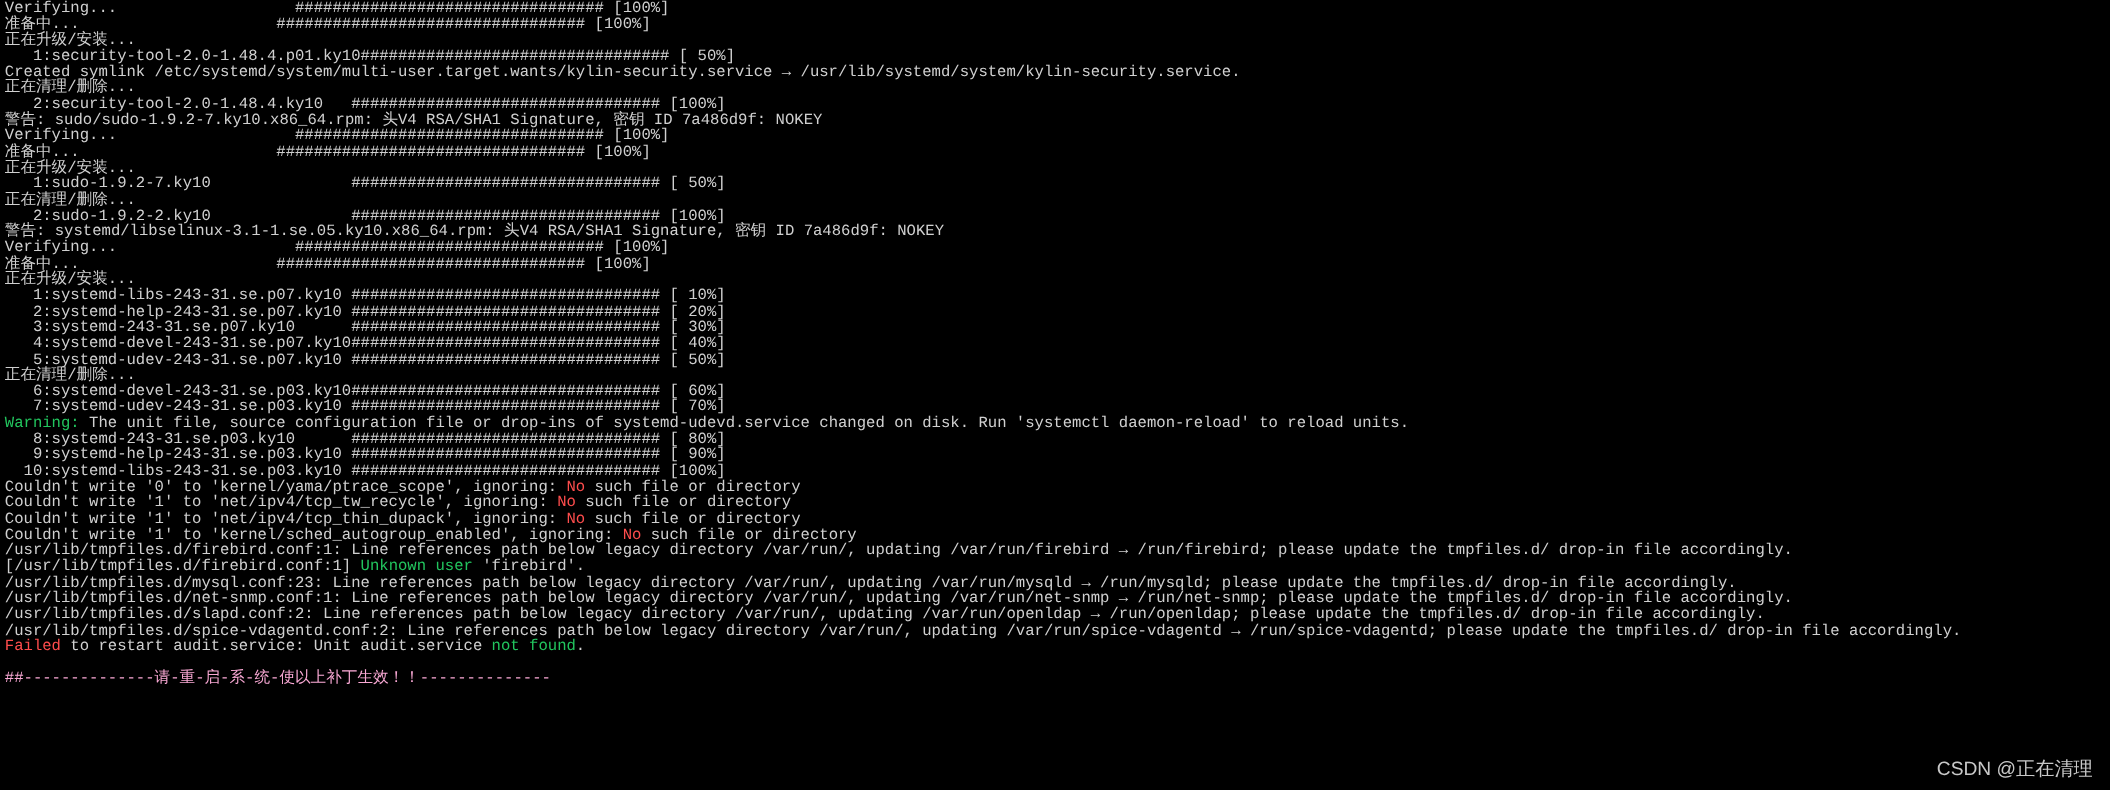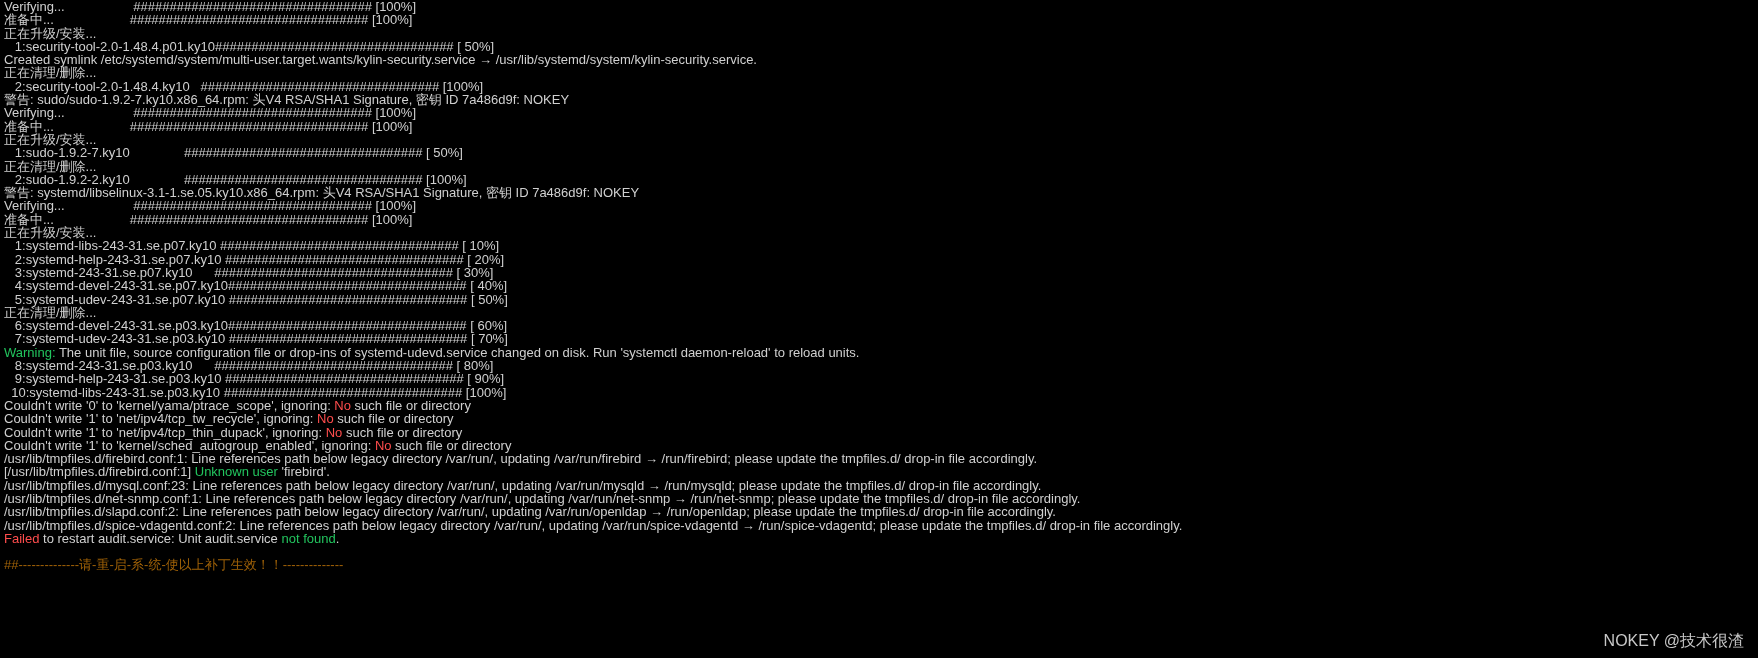--- a/index.html
+++ b/index.html
@@ -2,39 +2,39 @@
 <html><head>
 <meta charset="utf-8">
 <style>
   html,body{
     margin:0;padding:0;
     background:#000;
     width:1758px;height:658px;
     overflow:hidden;
   }
   .terminal{
-    font-family:Liberation Sans, sans-serif;
+    font-family:Liberation Mono, monospace;
     font-size:13px;
     line-height:13.3px;
     color:#d0d0d0;
     white-space:pre;
     padding:0 4px;
     letter-spacing:0;
   }
   .r{color:#ff4d4d;margin-top:32px;}
   .y{color:#22c55e;}
-  .g{color:#a16207;}
+  .g{color:#f9a8d4;}
   .watermark{
     position:absolute;
     right:14px;
     bottom:6px;
     color:#c8c8c8;
     font-family:"Segoe UI",Arial,sans-serif;
     font-size:16px;
     letter-spacing:0;
     pointer-events:none;
   }
 </style>
 </head>
 <body>
 
 <div class="terminal" id="term"><div><span>Verifying...                   ################################# [100%]</span></div><div><span>准备中...                     ################################# [100%]</span></div><div><span>正在升级/安装...</span></div><div><span>   1:security-tool-2.0-1.48.4.p01.ky10################################# [ 50%]</span></div><div><span>Created symlink /etc/systemd/system/multi-user.target.wants/kylin-security.service → /usr/lib/systemd/system/kylin-security.service.</span></div><div><span>正在清理/删除...</span></div><div><span>   2:security-tool-2.0-1.48.4.ky10   ################################# [100%]</span></div><div><span>警告: sudo/sudo-1.9.2-7.ky10.x86_64.rpm: 头V4 RSA/SHA1 Signature, 密钥 ID 7a486d9f: NOKEY</span></div><div><span>Verifying...                   ################################# [100%]</span></div><div><span>准备中...                     ################################# [100%]</span></div><div><span>正在升级/安装...</span></div><div><span>   1:sudo-1.9.2-7.ky10               ################################# [ 50%]</span></div><div><span>正在清理/删除...</span></div><div><span>   2:sudo-1.9.2-2.ky10               ################################# [100%]</span></div><div><span>警告: systemd/libselinux-3.1-1.se.05.ky10.x86_64.rpm: 头V4 RSA/SHA1 Signature, 密钥 ID 7a486d9f: NOKEY</span></div><div><span>Verifying...                   ################################# [100%]</span></div><div><span>准备中...                     ################################# [100%]</span></div><div><span>正在升级/安装...</span></div><div><span>   1:systemd-libs-243-31.se.p07.ky10 ################################# [ 10%]</span></div><div><span>   2:systemd-help-243-31.se.p07.ky10 ################################# [ 20%]</span></div><div><span>   3:systemd-243-31.se.p07.ky10      ################################# [ 30%]</span></div><div><span>   4:systemd-devel-243-31.se.p07.ky10################################# [ 40%]</span></div><div><span>   5:systemd-udev-243-31.se.p07.ky10 ################################# [ 50%]</span></div><div><span>正在清理/删除...</span></div><div><span>   6:systemd-devel-243-31.se.p03.ky10################################# [ 60%]</span></div><div><span>   7:systemd-udev-243-31.se.p03.ky10 ################################# [ 70%]</span></div><div><span class="y">Warning:</span><span> The unit file, source configuration file or drop-ins of systemd-udevd.service changed on disk. Run 'systemctl daemon-reload' to reload units.</span></div><div><span>   8:systemd-243-31.se.p03.ky10      ################################# [ 80%]</span></div><div><span>   9:systemd-help-243-31.se.p03.ky10 ################################# [ 90%]</span></div><div><span>  10:systemd-libs-243-31.se.p03.ky10 ################################# [100%]</span></div><div><span>Couldn't write '0' to 'kernel/yama/ptrace_scope', ignoring: </span><span class="r">No</span><span> such file or directory</span></div><div><span>Couldn't write '1' to 'net/ipv4/tcp_tw_recycle', ignoring: </span><span class="r">No</span><span> such file or directory</span></div><div><span>Couldn't write '1' to 'net/ipv4/tcp_thin_dupack', ignoring: </span><span class="r">No</span><span> such file or directory</span></div><div><span>Couldn't write '1' to 'kernel/sched_autogroup_enabled', ignoring: </span><span class="r">No</span><span> such file or directory</span></div><div><span>/usr/lib/tmpfiles.d/firebird.conf:1: Line references path below legacy directory /var/run/, updating /var/run/firebird → /run/firebird; please update the tmpfiles.d/ drop-in file accordingly.</span></div><div><span>[/usr/lib/tmpfiles.d/firebird.conf:1] </span><span class="y">Unknown user</span><span> 'firebird'.</span></div><div><span>/usr/lib/tmpfiles.d/mysql.conf:23: Line references path below legacy directory /var/run/, updating /var/run/mysqld → /run/mysqld; please update the tmpfiles.d/ drop-in file accordingly.</span></div><div><span>/usr/lib/tmpfiles.d/net-snmp.conf:1: Line references path below legacy directory /var/run/, updating /var/run/net-snmp → /run/net-snmp; please update the tmpfiles.d/ drop-in file accordingly.</span></div><div><span>/usr/lib/tmpfiles.d/slapd.conf:2: Line references path below legacy directory /var/run/, updating /var/run/openldap → /run/openldap; please update the tmpfiles.d/ drop-in file accordingly.</span></div><div><span>/usr/lib/tmpfiles.d/spice-vdagentd.conf:2: Line references path below legacy directory /var/run/, updating /var/run/spice-vdagentd → /run/spice-vdagentd; please update the tmpfiles.d/ drop-in file accordingly.</span></div><div><span class="r">Failed</span><span> to restart audit.service: Unit audit.service </span><span class="y">not found</span><span>.</span></div><div><span> </span></div><div><span class="g">##--------------请-重-启-系-统-使以上补丁生效！！--------------</span></div></div>
-<div class="watermark">NOKEY @技术很渣</div>
+<div class="watermark">CSDN @正在清理</div>
 
 </body></html>

